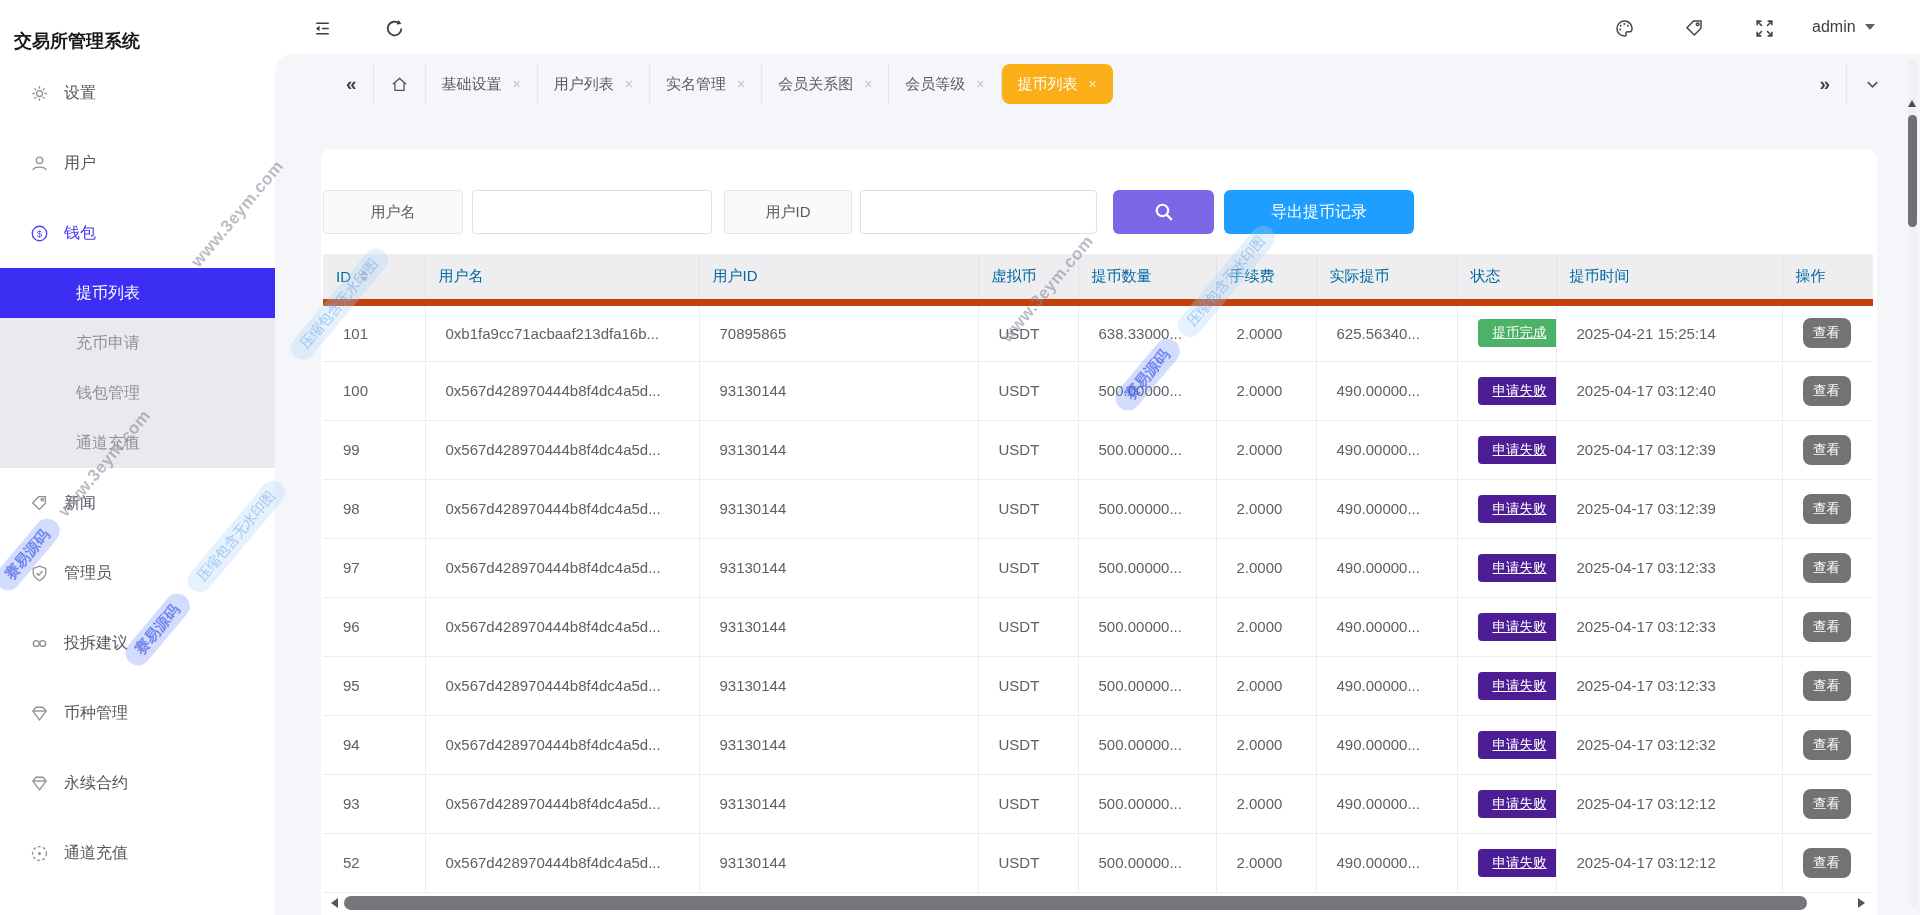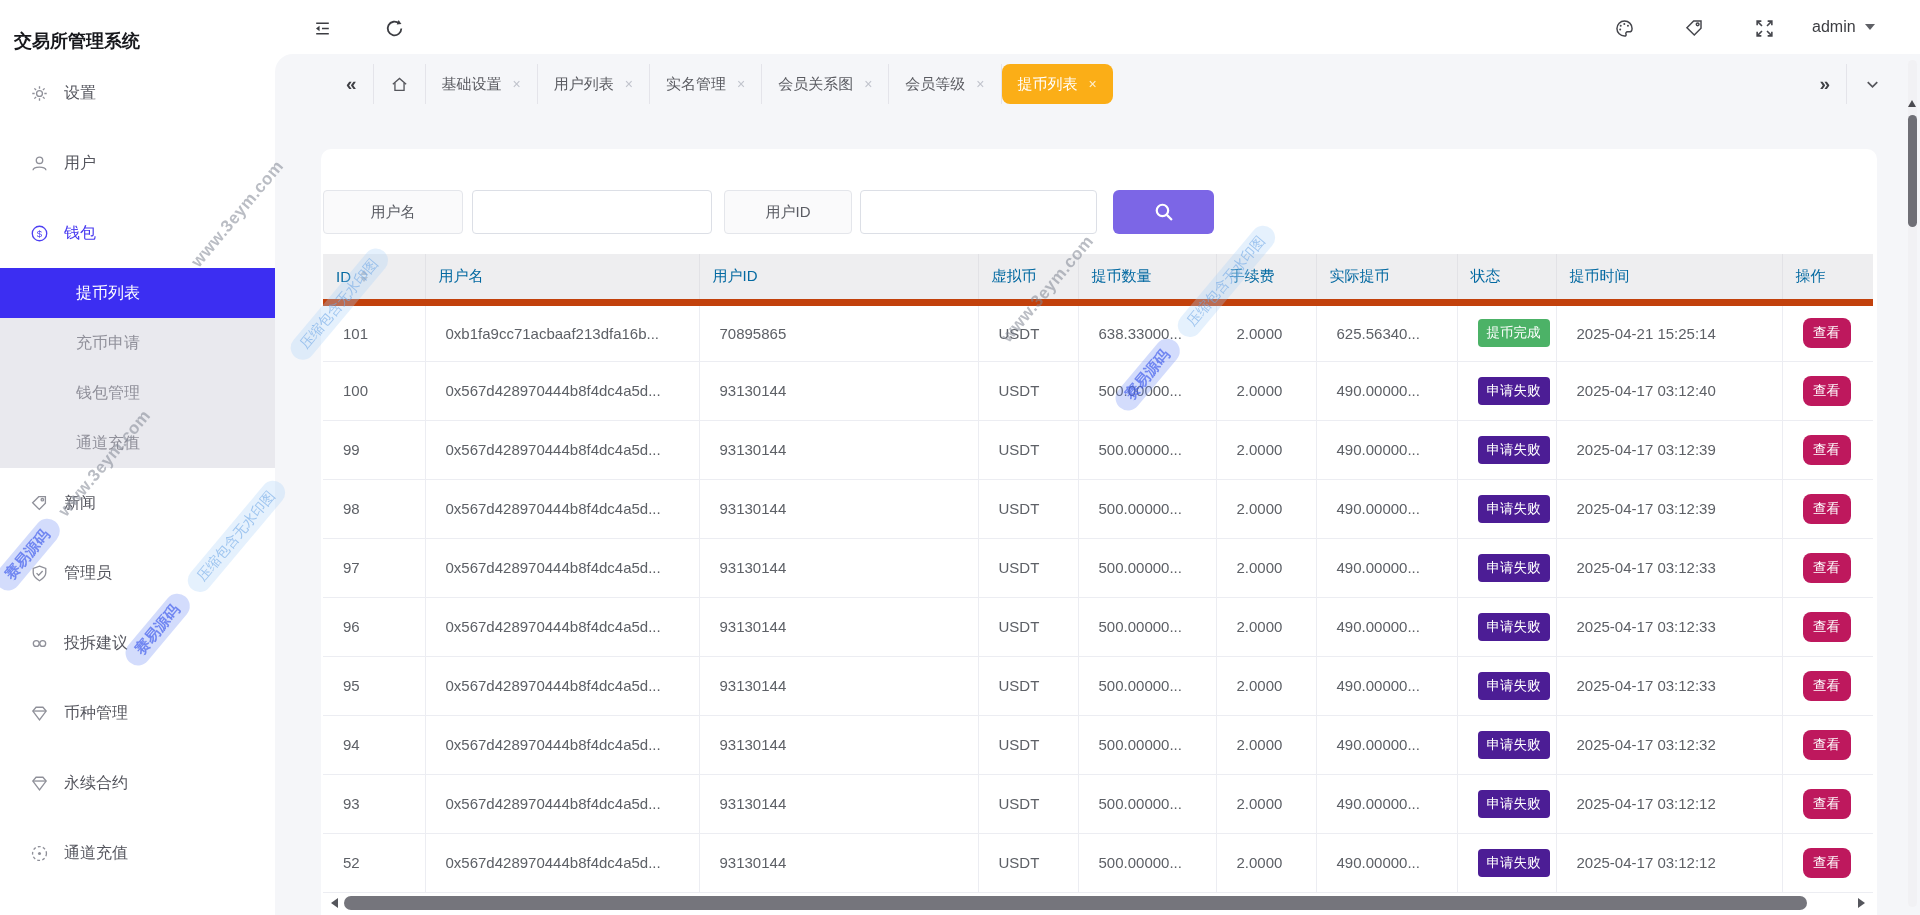--- a/index.html
+++ b/index.html
@@ -76,24 +76,24 @@
   th { background:#eeeef0; height:48px; font-weight:400; font-size:15px; color:#0369a1; text-align:left; padding-left:13px;
     border-right:1px solid #e2e2e6; border-bottom:7px solid #c2410c; }
   th:last-child, td:last-child { border-right:none; }
   td { height:59px; font-size:15px; color:#5d6066; text-align:left; padding-left:20px;
     border-right:1px solid #ecedf2; border-bottom:1px solid #ecedf2; white-space:nowrap; overflow:hidden; }
   .th-inner { display:flex; align-items:center; gap:9px; }
   .sort { display:inline-flex; flex-direction:column; cursor:pointer; }
   .tri { width:0; height:0; border-left:4px solid transparent; border-right:4px solid transparent; display:block; }
   .tri.up { border-bottom:5px solid #b7bac2; margin-bottom:2px; }
   .tri.down { border-top:5px solid #b7bac2; }
-  .badge { display:inline-block; padding:5px 9px; border-radius:4px; font-size:13.5px; color:#fff; }
+  .badge { display:inline-block; padding:5px 15px; border-radius:4px; font-size:13.5px; color:#fff;text-decoration:underline; }
   .badge-success { background:#4cb267; }
   .badge-fail { background:#4c1d95; }
-  .view-btn { background:#be185d; color:#fff; border:none; border-radius:8px; width:48px; height:30px; font-size:13.5px; cursor:pointer; }
+  .view-btn { background:#737373; color:#fff; border:none; border-radius:8px; width:48px; height:30px; font-size:13.5px; cursor:pointer; }
 
   
   .hscroll { position:absolute; left:2px; top:746px; width:1550px; height:16px; display:flex; align-items:center; }
   .h-arrow { width:0; height:0; border-top:5px solid transparent; border-bottom:5px solid transparent; cursor:pointer; }
   .h-arrow.left { border-right:7px solid #55565c; margin:0 6px 0 8px; }
   .h-arrow.right { border-left:7px solid #55565c; margin:0 8px 0 6px; }
   .h-track { flex:1; height:14px; position:relative; }
   .h-thumb { position:absolute; left:0; top:0; height:14px; width:97%; background:#75757c; border-radius:8px; cursor:grab; }
 
   
@@ -316,20 +316,21 @@
       <div class="flabel userid">用户ID</div>
       <input class="finput userid" value="" style="">
       <button class="btn btn-search">
           <span style="display: flex;">
             <svg viewBox="0 0 20 20" fill="none" stroke="currentColor" stroke-width="2">
               <circle cx="8.6" cy="8.6" r="5.2"></circle>
               <path d="M12.6 12.6 L17.2 17.2"></path>
             </svg>
           </span>
         </button>
+      <button class="btn btn-export">导出提币记录</button>
     </div>
 
     <div class="twrap">
       <table>
         <colgroup>
             <col class="col-id">
             <col class="col-username">
             <col class="col-user_id">
             <col class="col-coin">
             <col class="col-amount">

